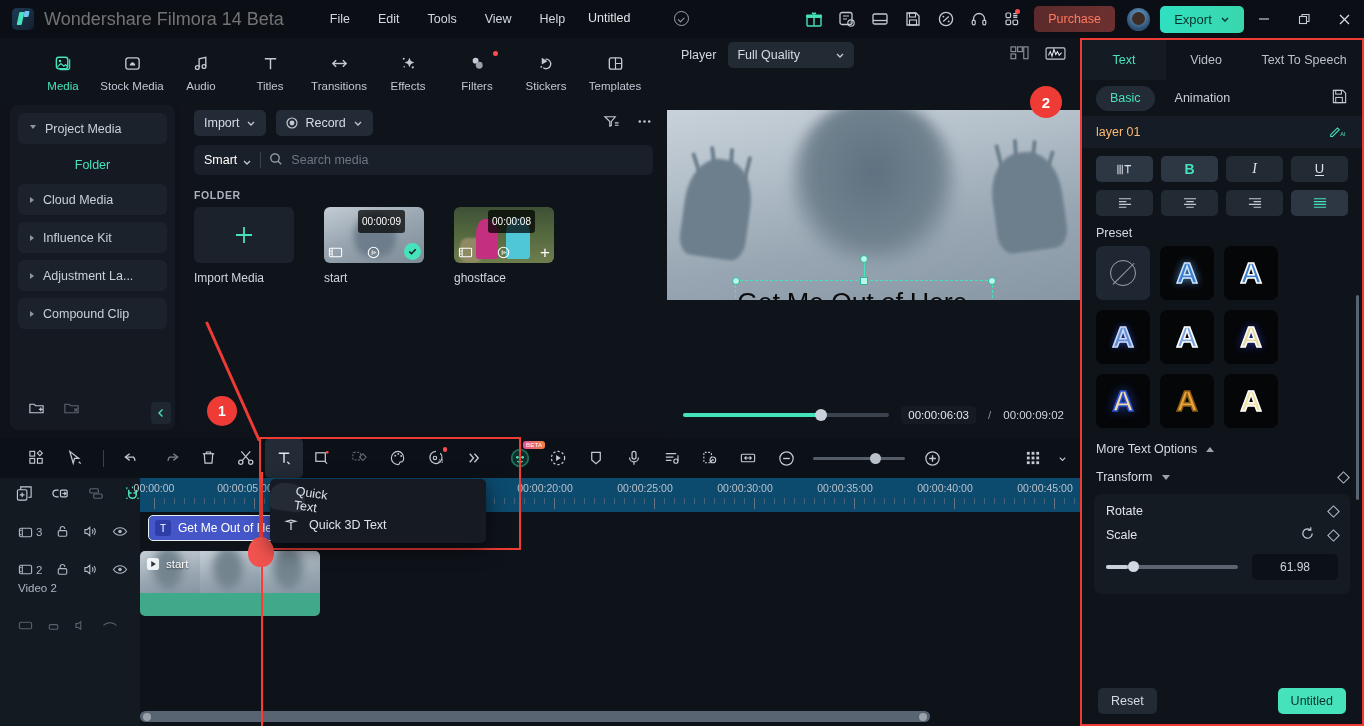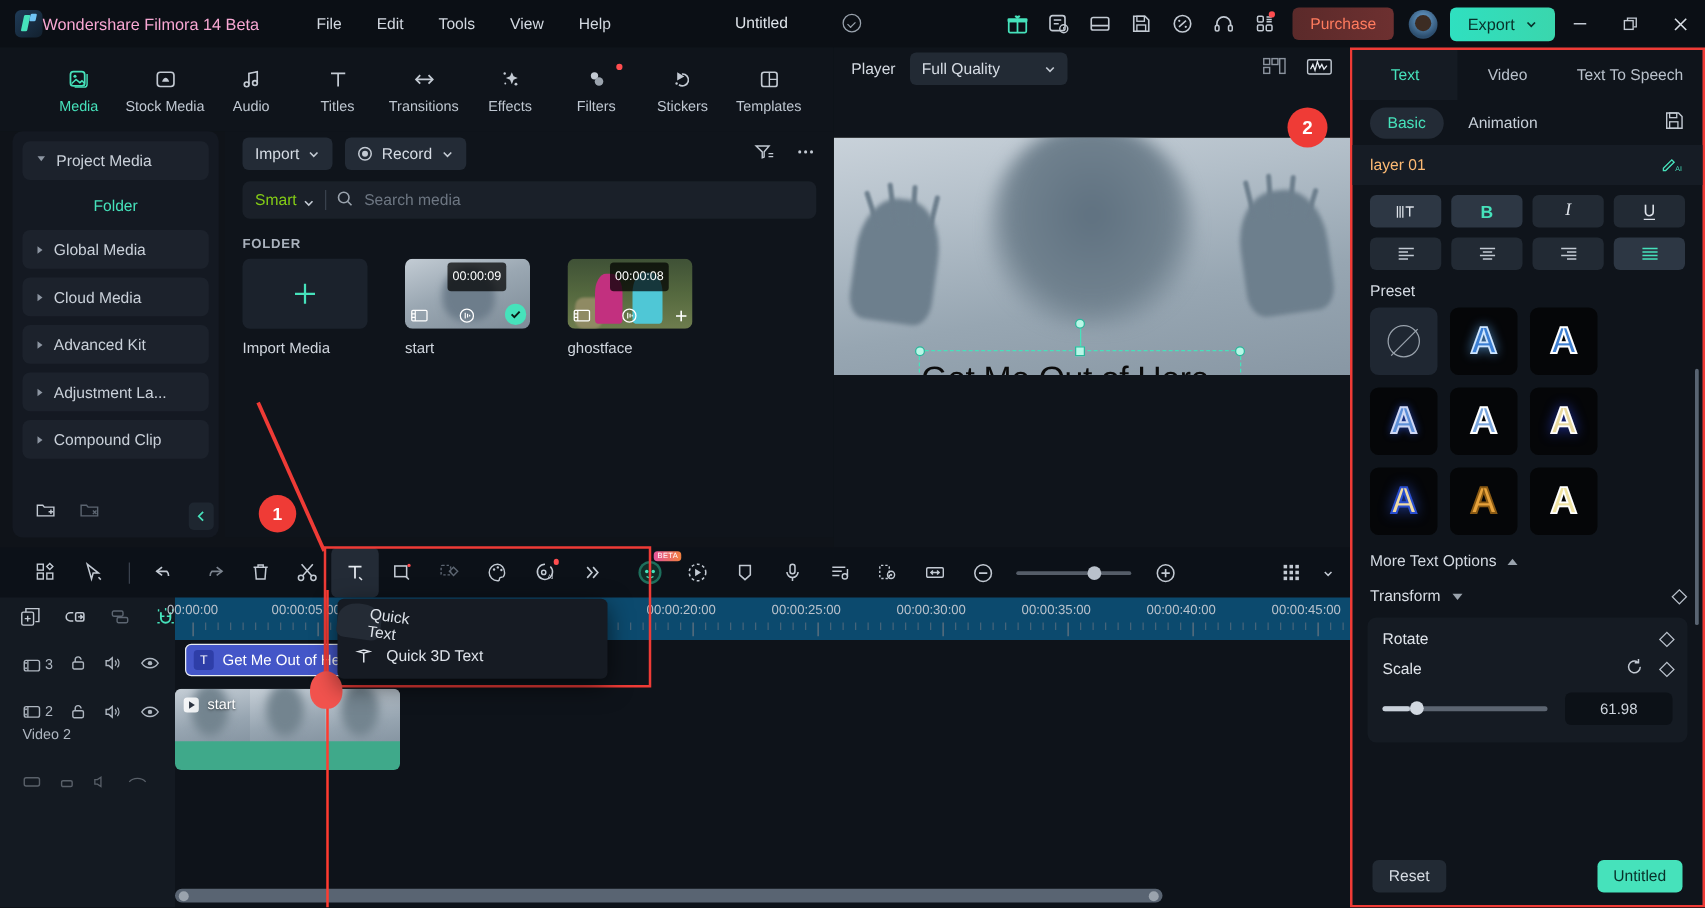--- a/index.html
+++ b/index.html
@@ -24,21 +24,21 @@
     position: relative; flex: none;
   }
   .logo::before {
     content: ""; position: absolute; left: 6px; top: 4px; width: 5px; height: 13px;
     background: #46e2bb; transform: skewX(-12deg); border-radius: 1px;
   }
   .logo::after {
     content: ""; position: absolute; left: 12px; top: 3px; width: 5px; height: 6px;
     background: #6fc4f5; transform: skewX(-12deg); border-radius: 1px;
   }
-  .app-title { font-size: 13px; color: #f9a8d4; white-space: nowrap; }
+  .app-title { margin-left: 10px; font-size: 18px; color: #737373; white-space: nowrap; }
   .menubar { display: flex; margin-left: 34px; gap: 4px; }
   .menubar .mi {
     padding: 4px 12px; font-size: 12.5px; color: #d2d8e0; border-radius: 4px; cursor: default;
   }
   .doc-name {
     position: absolute; left: 588px; top: 11px; font-size: 12.5px; color: #dfe4ea;
   }
   .doc-check {
     position: absolute; left: 674px; top: 11px; width: 15px; height: 15px;
     border: 1.3px solid #9aa3ae; border-radius: 50%;
@@ -106,21 +106,21 @@
 
   
   .mediapanel { position: absolute; left: 180px; top: 105px; width: 487px; height: 325px; background: #0f141b; }
   .mp-toolbar { height: 36px; display: flex; align-items: center; padding: 0 14px; gap: 10px; }
   .pill {
     height: 26px; border-radius: 5px; background: #232b36; display: flex; align-items: center;
     padding: 0 10px; gap: 7px; font-size: 12.5px; color: #d6dce4;
   }
   .mp-right { margin-left: auto; display: flex; align-items: center; gap: 16px; }
   .searchrow { margin: 4px 14px 0; height: 30px; background: #1a2029; border-radius: 6px; display: flex; align-items: center; padding: 0 10px; gap: 8px; }
-  .sel-smart { display: flex; align-items: flex-end; gap: 5px; font-size: 12.5px; color: #84cc16; }
+  .sel-smart { display: flex; align-items: flex-end; gap: 5px; font-size: 12.5px; color: #ffffff; }
   .vdiv { width: 1px; height: 16px; background: #39414d; }
   .search-input { flex: 1; background: transparent; border: none; outline: none; color: #e4e9ef; font-size: 12.5px; font-family: "Liberation Sans", sans-serif; }
   .search-input::placeholder { color: #6d7682; }
   .folder-lbl { margin: 14px 0 6px 14px; font-size: 10.5px; letter-spacing: .6px; color: #aab2bd; font-weight: bold; }
   .media-grid { display: flex; gap: 18px; padding-left: 14px; }
   .mcell { width: 112px; }
   .mthumb { width: 100px; height: 56px; border-radius: 6px; position: relative; overflow: hidden; }
   .mthumb.import { background: #1b222c; display: flex; align-items: center; justify-content: center; }
   .mcap { font-size: 12px; color: #d0d6de; margin-top: 8px; }
   .badge-dur {
@@ -478,29 +478,25 @@
   </div>
 
   <div class="sidebar">
     <div class="sb-item">
       <span class="caret down"></span>
       <span>Project Media</span>
     </div>
     <div class="sb-folder">Folder</div>
     <div class="sb-item">
       <span class="caret"></span>
-      <span>Global Media</span>
+      <span>Cloud Media</span>
     </div>
     <div class="sb-item">
       <span class="caret"></span>
-      <span>Cloud Media</span>
-    </div>
-    <div class="sb-item">
-      <span class="caret"></span>
-      <span>Advanced Kit</span>
+      <span>Influence Kit</span>
     </div>
     <div class="sb-item">
       <span class="caret"></span>
       <span>Adjustment La...</span>
     </div>
     <div class="sb-item">
       <span class="caret"></span>
       <span>Compound Clip</span>
     </div>
     <div class="sb-bottom">
@@ -655,20 +651,29 @@
       </div>
       <div class="preview-text">Get Me Out of Here</div>
       <div class="selbox">
         <div class="rot-stick"></div>
         <div class="sh" style="left:50%; top:-26px; margin-left:-4px;"></div>
         <div class="sh" style="left:-4px; top:-4px;"></div>
         <div class="shs" style="left:50%; top:-4px; margin-left:-4px;"></div>
         <div class="sh" style="right:-4px; top:-4px;"></div>
 
       </div>
+    </div>
+    <div class="seekrow">
+      <div class="seekbar">
+        <div class="seekfill"></div>
+        <div class="seekknob"></div>
+      </div>
+      <div class="tcode">00:00:06:03</div>
+      <div class="tslash">/</div>
+      <div class="tcode2">00:00:09:02</div>
     </div>
     <div class="transport">
       <div class="tbtn">
           <svg width="17" height="17" viewBox="0 0 18 18">
             <path d="M12 4L5 9l7 5z" fill="none" stroke="#d3d9e1" stroke-width="1.3"></path>
             <path d="M3.5 4v10" stroke="#d3d9e1" stroke-width="1.3"></path>
           </svg>
         </div>
       <div class="tbtn">
           <svg width="17" height="17" viewBox="0 0 18 18">

